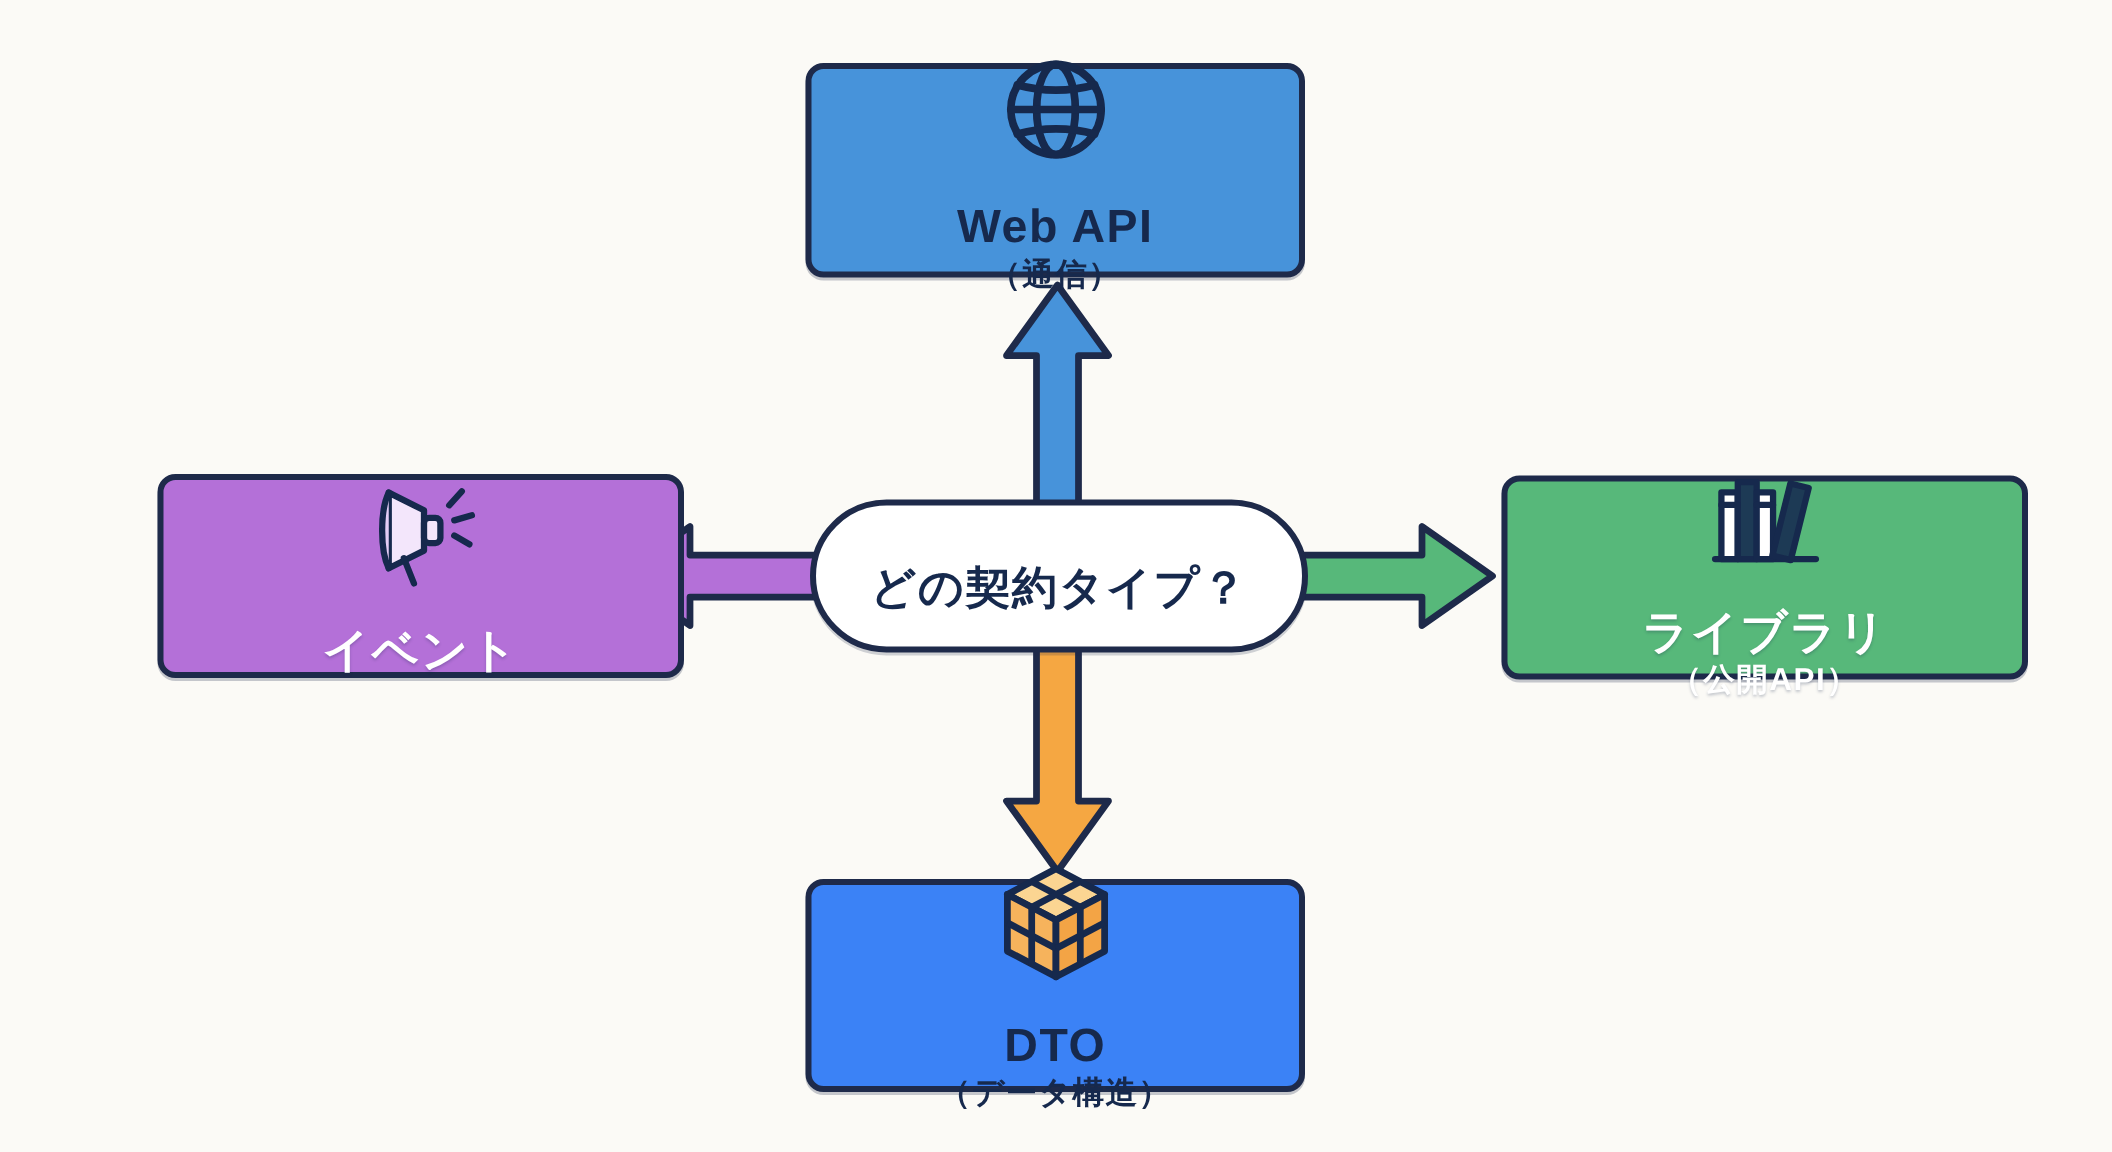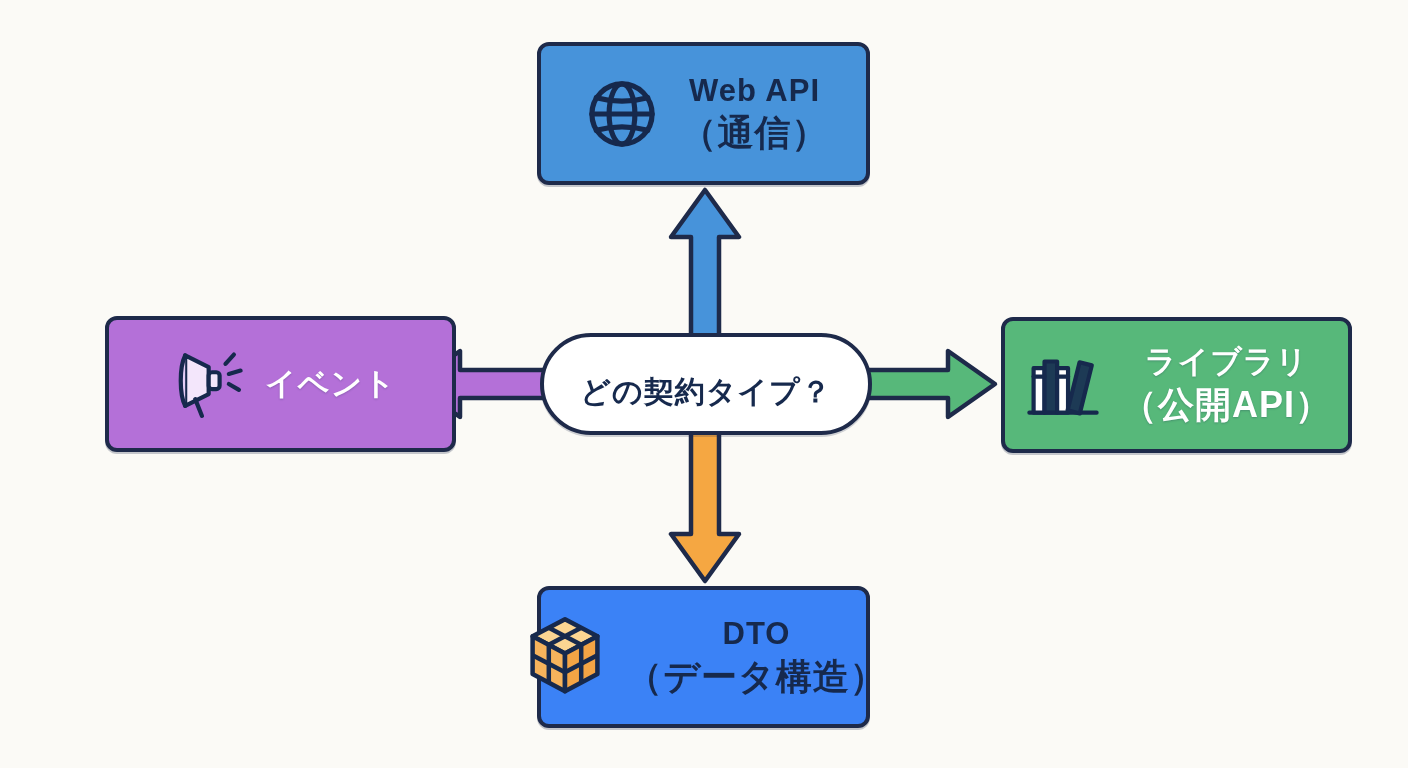--- a/index.html
+++ b/index.html
@@ -22,30 +22,31 @@
   .node {
     position: absolute;
     display: flex;
     align-items: center;
     justify-content: center;
     gap: 16px;
     padding: 0 14px;
     border: 4px solid #1e2a4a;
     border-radius: 12px;
     box-shadow: 0 2px 0 rgba(30,42,74,0.25);
+    flex-direction: column;
   }
   .node .labels {
     display: flex;
     flex-direction: column;
     align-items: center;
     line-height: 1.25;
     white-space: nowrap;
   }
   .node .title   { font-size: 31px; font-weight: 800; letter-spacing: 1px; }
-  .node .subtitle{ font-size: 36px; font-weight: 700; letter-spacing: 1px; }
+  .node .subtitle{ font-size: 21px; font-weight: 700; letter-spacing: 1px; }
   .text-dark  { color: #16294d; }
   .text-light { color: #ffffff; text-shadow: 0 1px 2px rgba(22,41,77,0.25); }
 
   .node-top    { left: 537px; top: 42px;  width: 333px; height: 143px; }
   .node-left   { left: 57px;  top: 316px; width: 351px; height: 136px; }
   .node-right  { left: 1001px;top: 317px; width: 351px; height: 136px; }
   .node-bottom { left: 537px; top: 586px; width: 333px; height: 142px; }
 
   .icon { display: flex; align-items: center; justify-content: center; flex: 0 0 auto; }
   .icon svg { display: block; }

